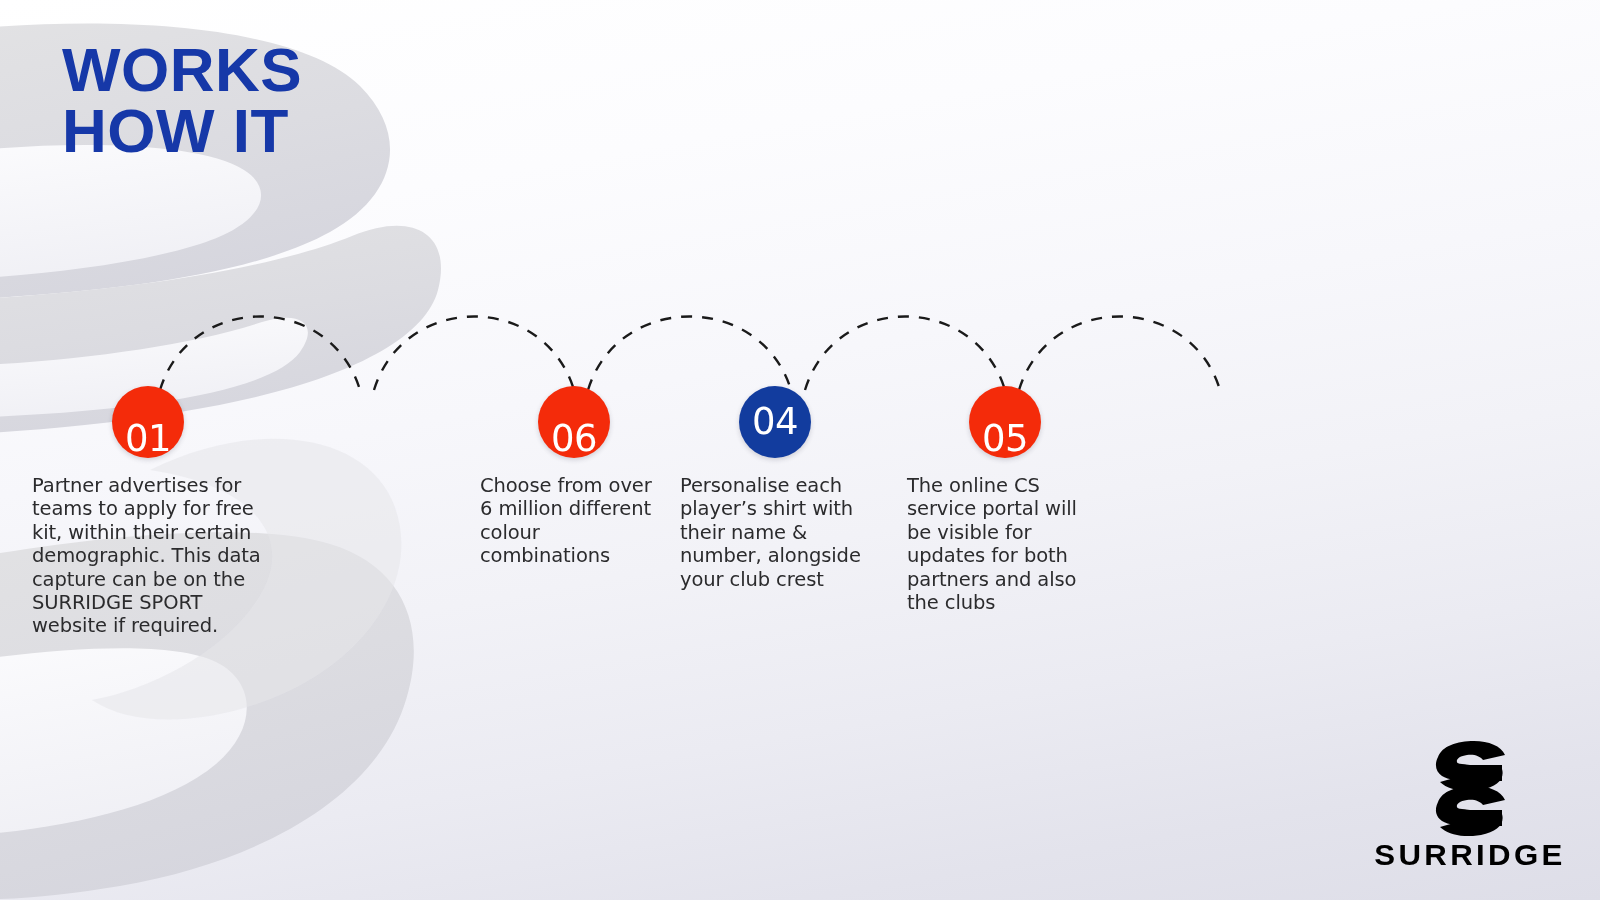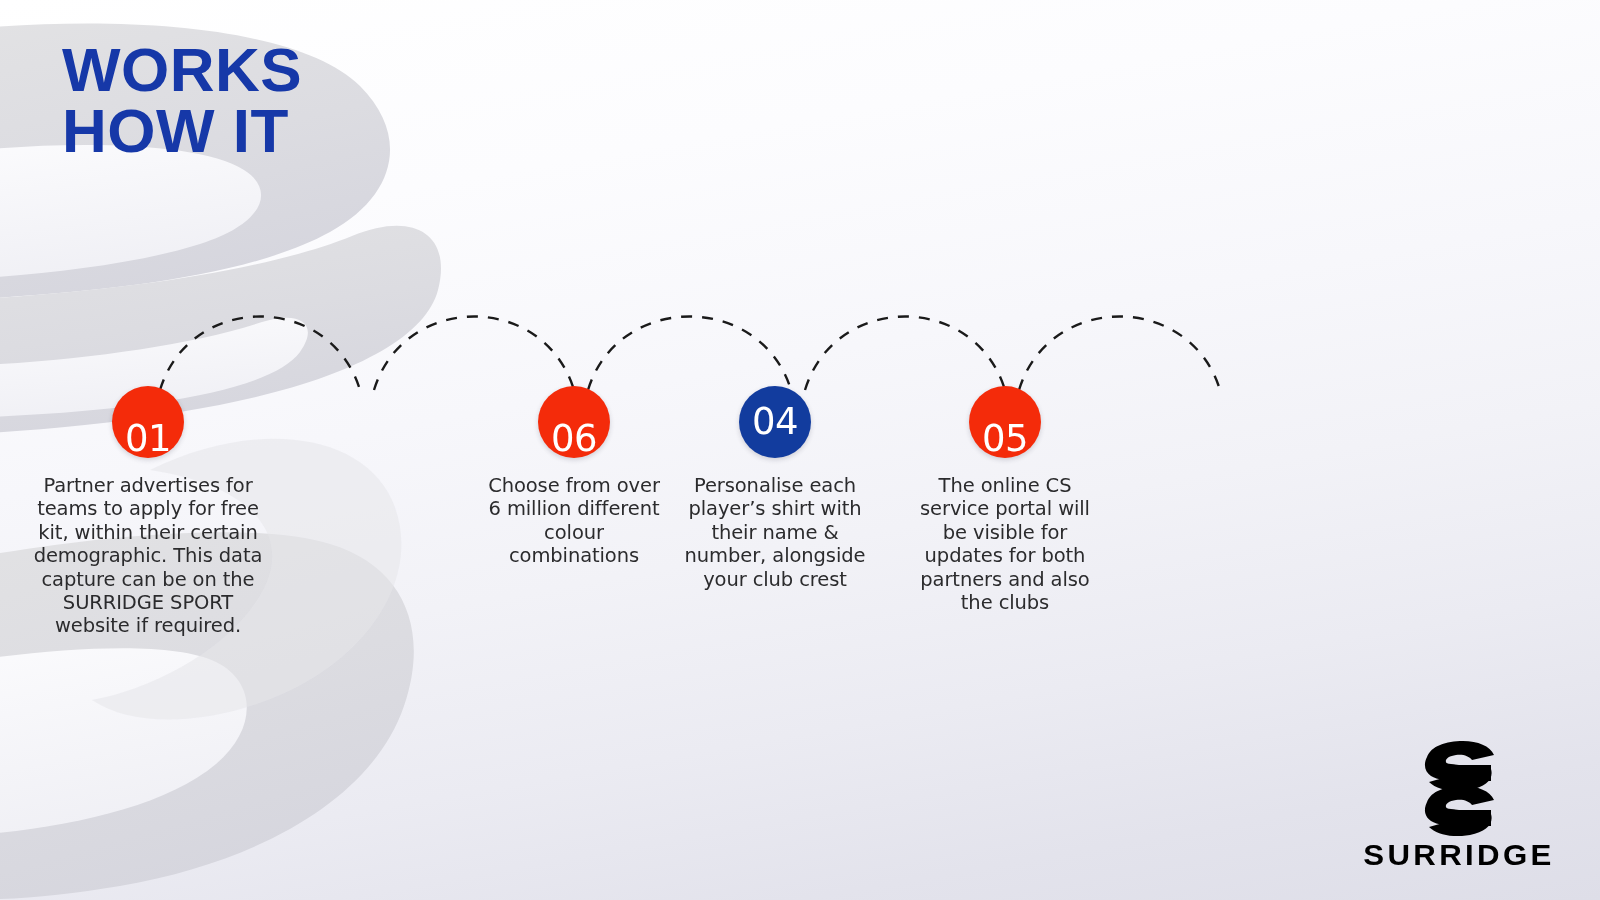--- a/index.html
+++ b/index.html
@@ -90,32 +90,32 @@
     font-size: 37px;
     font-weight: 400;
     letter-spacing: -0.5px;
     line-height: 1;
     font-family: "DejaVu Sans", sans-serif;
     position: relative;
     top: -1px;
   }
   .step-text {
     margin-top: 16px;
-    text-align: center;
+    text-align: left;
     font-size: 19.5px;
     line-height: 1.2;
     color: #2b2b2d;
     font-family: "DejaVu Sans", sans-serif;
     letter-spacing: -0.1px;
   }
 
   
   #brand-logo {
     position: absolute;
-    right: 49px;
+    right: 38px;
     bottom: 28px;
     z-index: 7;
     display: flex;
     flex-direction: column;
     align-items: center;
   }
   #brand-wordmark {
     font-size: 30px;
     font-weight: bold;
     letter-spacing: 3.2px;

